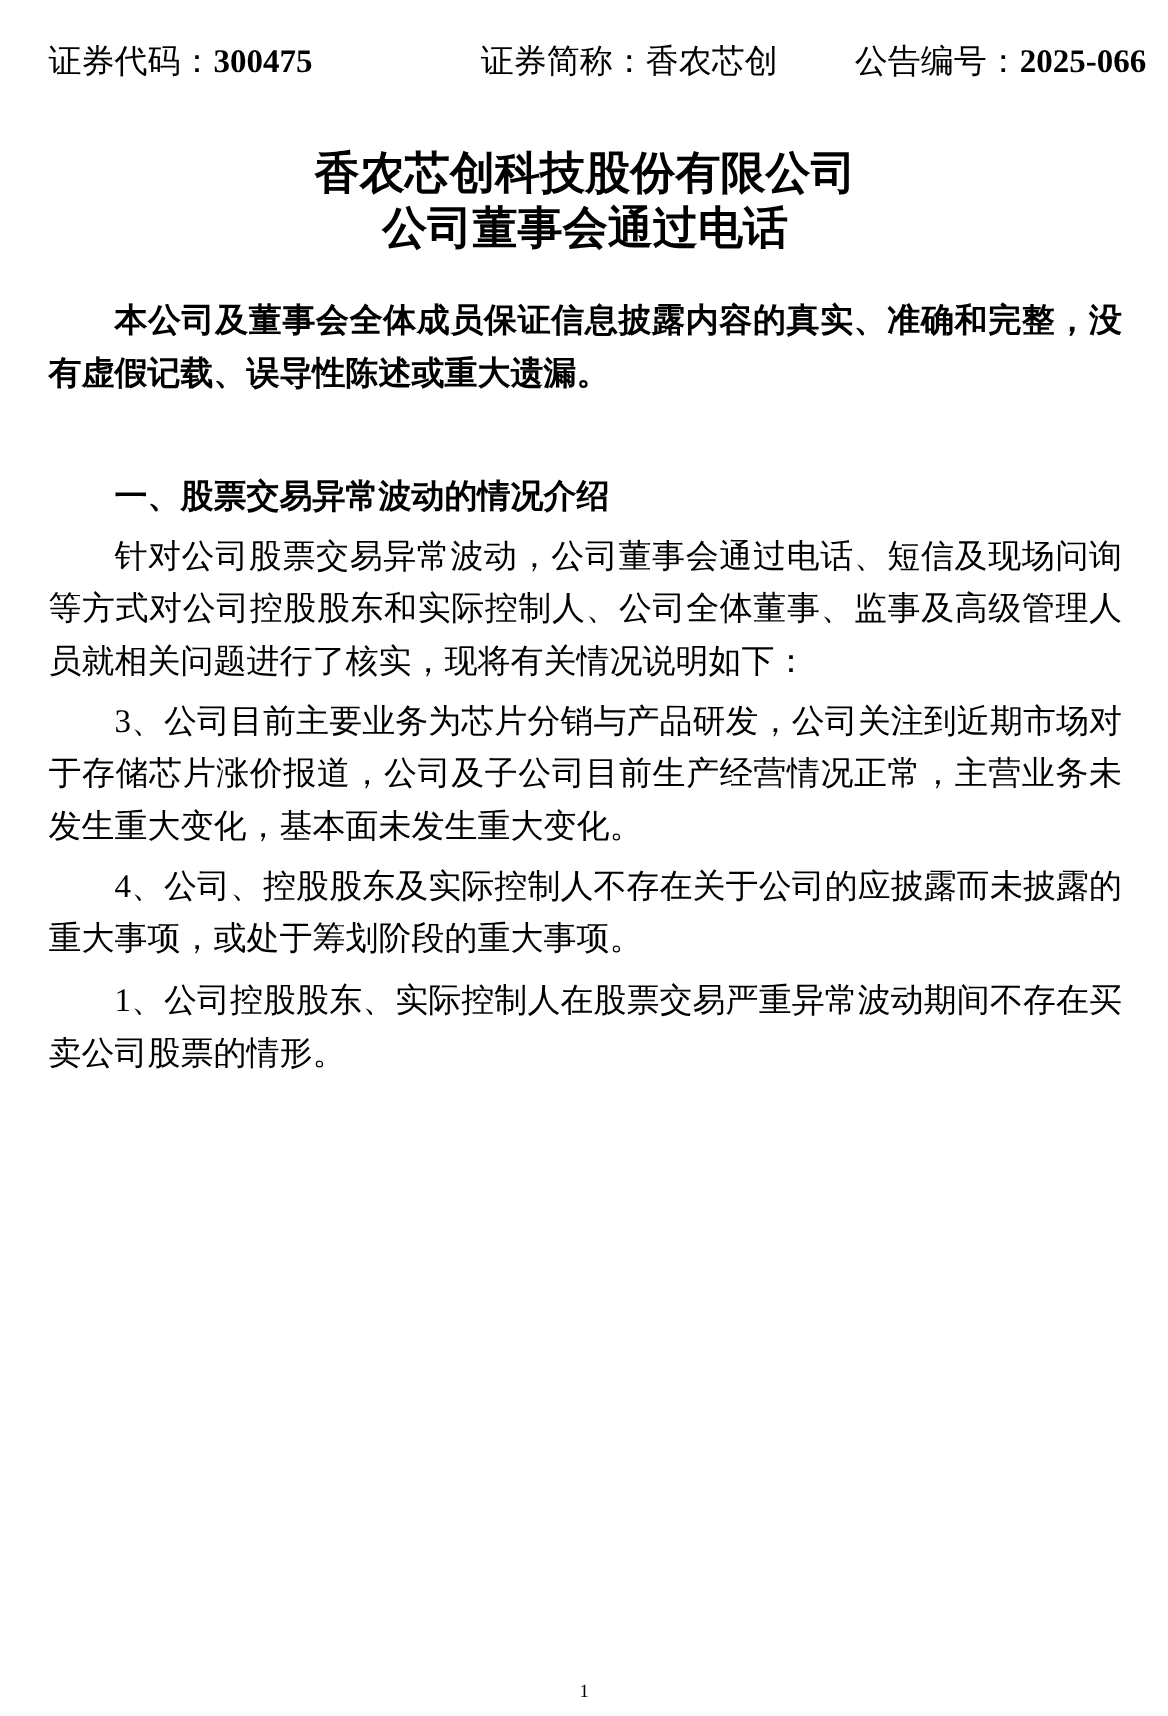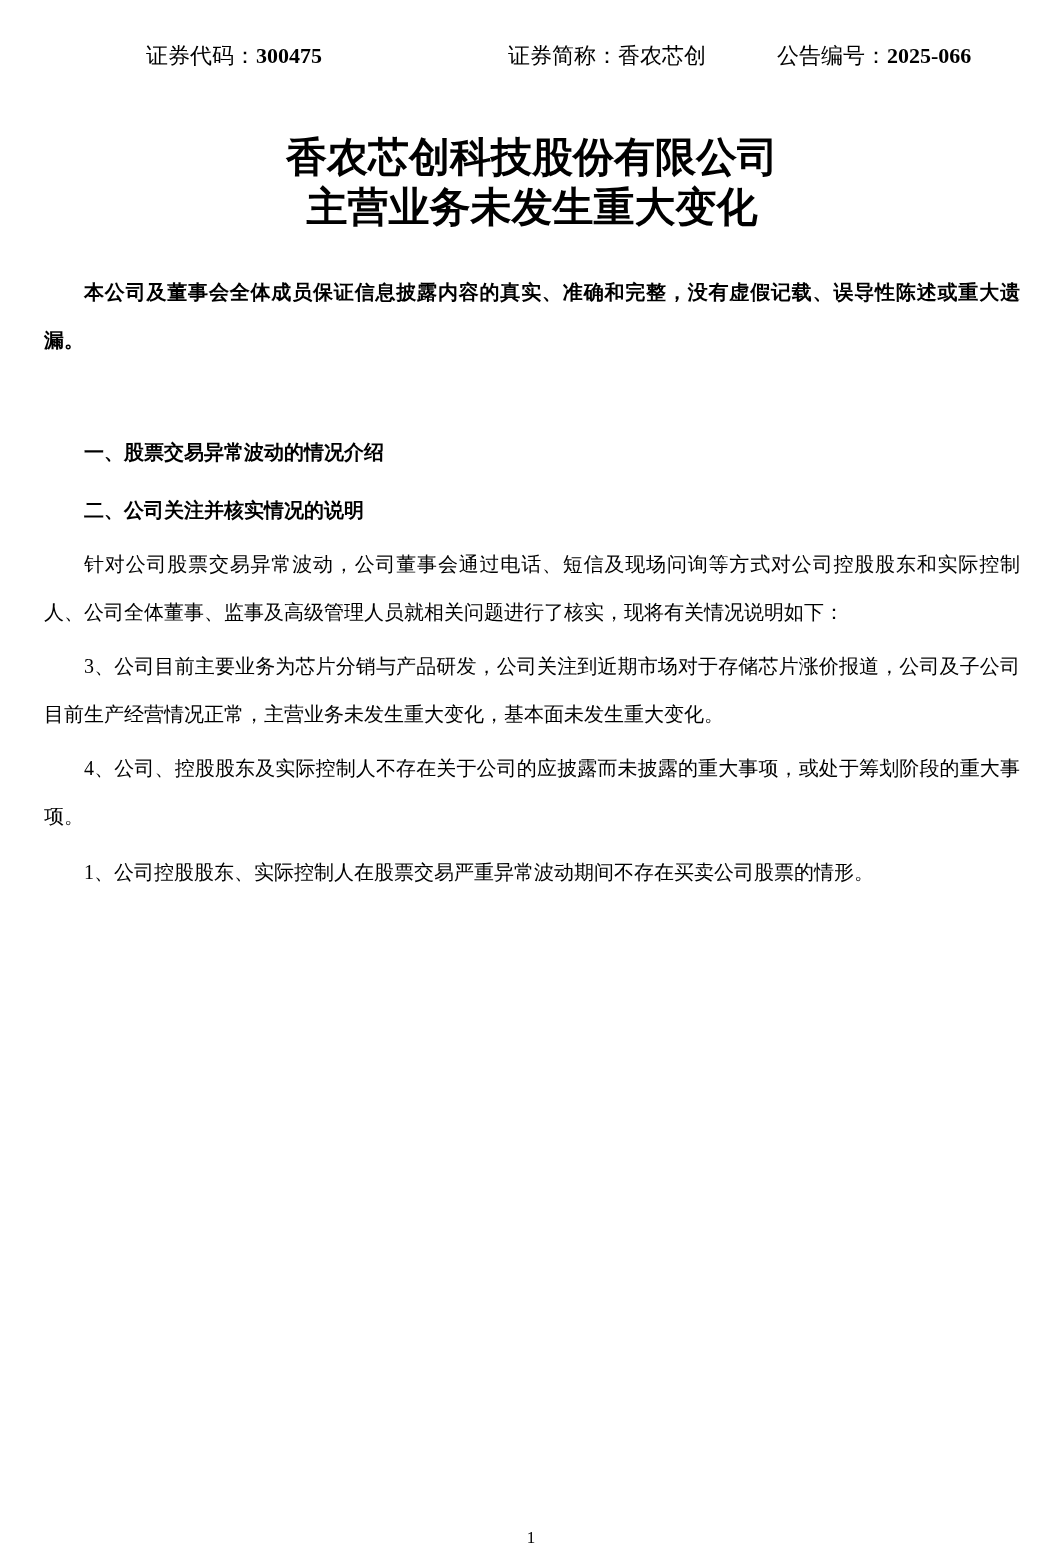--- a/index.html
+++ b/index.html
@@ -11,40 +11,39 @@
   .page {
     position: relative;
     width: 1062px; height: 1560px;
     box-sizing: border-box;
     padding: 40px 42px 0 44px;
     overflow: hidden;
     background: #ffffff;
   }
   .doc-header {
     display: flex;
-    font-size: 22px;
+    font-size: 30px;
     line-height: 32px;
     white-space: nowrap;
-    text-align: center;
   }
   .doc-header .h-item { flex: none; }
   .doc-header .h-code { width: 380px; }
   .doc-header .h-name { width: 340px; margin-left: 13px; }
   .doc-header .h-no   { width: auto; }
   .num-bold { font-weight: bold; }
   .doc-title {
     margin-top: 60px;
     text-align: center;
     font-weight: bold;
     font-size: 41px;
     line-height: 50px;
   }
   .body-text p {
     margin: 0;
-    font-size: 20px;
+    font-size: 30px;
     line-height: 48px;
     text-align: justify;
     text-indent: 2em;
     word-break: break-all;
   }
   p.disclaimer { font-weight: bold; margin-top: 36px; }
   p.sec-heading { font-weight: bold; }
   p.s1-heading { margin-top: 64px; }
   p.s1-p1 { margin-top: 6px; }
   p.s2-heading { margin-top: 10px; }
@@ -75,29 +74,28 @@
     <div class="h-item h-name">
       <span>证券简称：</span><span>香农芯创</span>
     </div>
     <div class="h-item h-no">
       <span>公告编号：</span><span class="num-bold">2025-066</span>
     </div>
   </div>
 
   <div class="doc-title">
     <div>香农芯创科技股份有限公司</div>
-    <div>主营业务未发生重大变化</div>
+    <div>公司董事会通过电话</div>
   </div>
 
   <div class="body-text">
     <p class="disclaimer">本公司及董事会全体成员保证信息披露内容的真实、准确和完整，没有虚假记载、误导性陈述或重大遗漏。</p>
 
     <p class="sec-heading s1-heading">一、股票交易异常波动的情况介绍</p>
 
-    <p class="sec-heading s2-heading">二、公司关注并核实情况的说明</p>
     <p class="s2-intro">针对公司股票交易异常波动，公司董事会通过电话、短信及现场问询等方式对公司控股股东和实际控制人、公司全体董事、监事及高级管理人员就相关问题进行了核实，现将有关情况说明如下：</p>
     <p class="item-3">3、公司目前主要业务为芯片分销与产品研发，公司关注到近期市场对于存储芯片涨价报道，公司及子公司目前生产经营情况正常，主营业务未发生重大变化，基本面未发生重大变化。</p>
     <p class="item-4">4、公司、控股股东及实际控制人不存在关于公司的应披露而未披露的重大事项，或处于筹划阶段的重大事项。</p>
     <p class="item-5">1、公司控股股东、实际控制人在股票交易严重异常波动期间不存在买卖公司股票的情形。</p>
   </div>
 
   <div class="page-footer">
     <span>1</span>
   </div>
 

